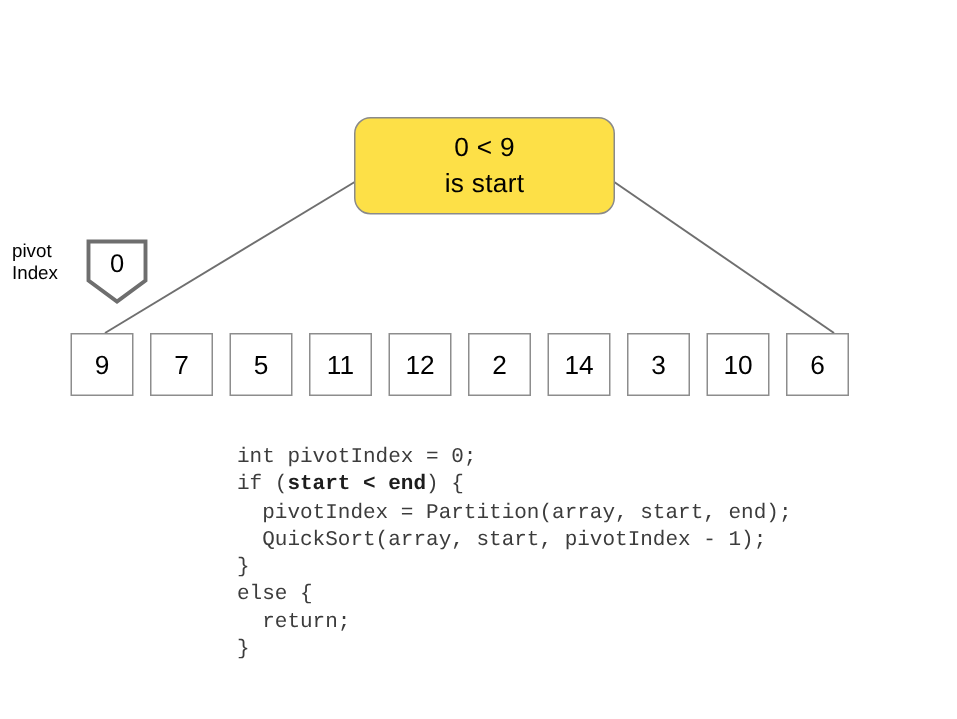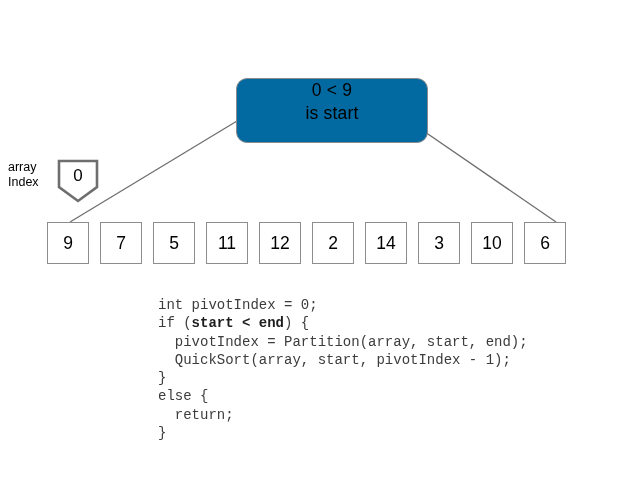--- a/index.html
+++ b/index.html
@@ -30,29 +30,30 @@
     width: 638px;
     height: 479px;
     pointer-events: none;
   }
 
   
   .decision-box {
     position: absolute;
     left: 236px;
     top: 78px;
-    width: 192px;
+    width: 174px;
     height: 65px;
     box-sizing: border-box;
-    background: #0369a1;
+    background: #fde047;
     border: 1.4px solid #8a8a8a;
     border-radius: 11px;
     display: flex;
     flex-direction: column;
     align-items: center;
+    justify-content: center;
     line-height: 1.32;
   }
   .decision-line {
     font-size: 17.5px;
     color: #000;
     letter-spacing: 0.2px;
   }
 
   
   .pivot-label {
@@ -133,21 +134,21 @@
     <line x1="237" y1="121" x2="70" y2="222" stroke="#6f6f6f" stroke-width="1.3"></line>
     <line x1="409" y1="121" x2="556" y2="222" stroke="#6f6f6f" stroke-width="1.3"></line>
   </svg>
 
   <div class="decision-box">
     <div class="decision-line">0 &lt; 9</div>
     <div class="decision-line">is start</div>
   </div>
 
   <div class="pivot-label">
-    <span>array</span>
+    <span>pivot</span>
     <span>Index</span>
   </div>
 
   <div class="pivot-marker">
     <svg viewBox="0 0 42 44" width="42" height="44" xmlns="http://www.w3.org/2000/svg">
       <polygon points="2,2 40,2 40,28 21,42 2,28" fill="#ffffff" stroke="#6e6e6e" stroke-width="2.6" stroke-linejoin="miter"></polygon>
     </svg>
   </div>
   <div class="pivot-value">0</div>
 

